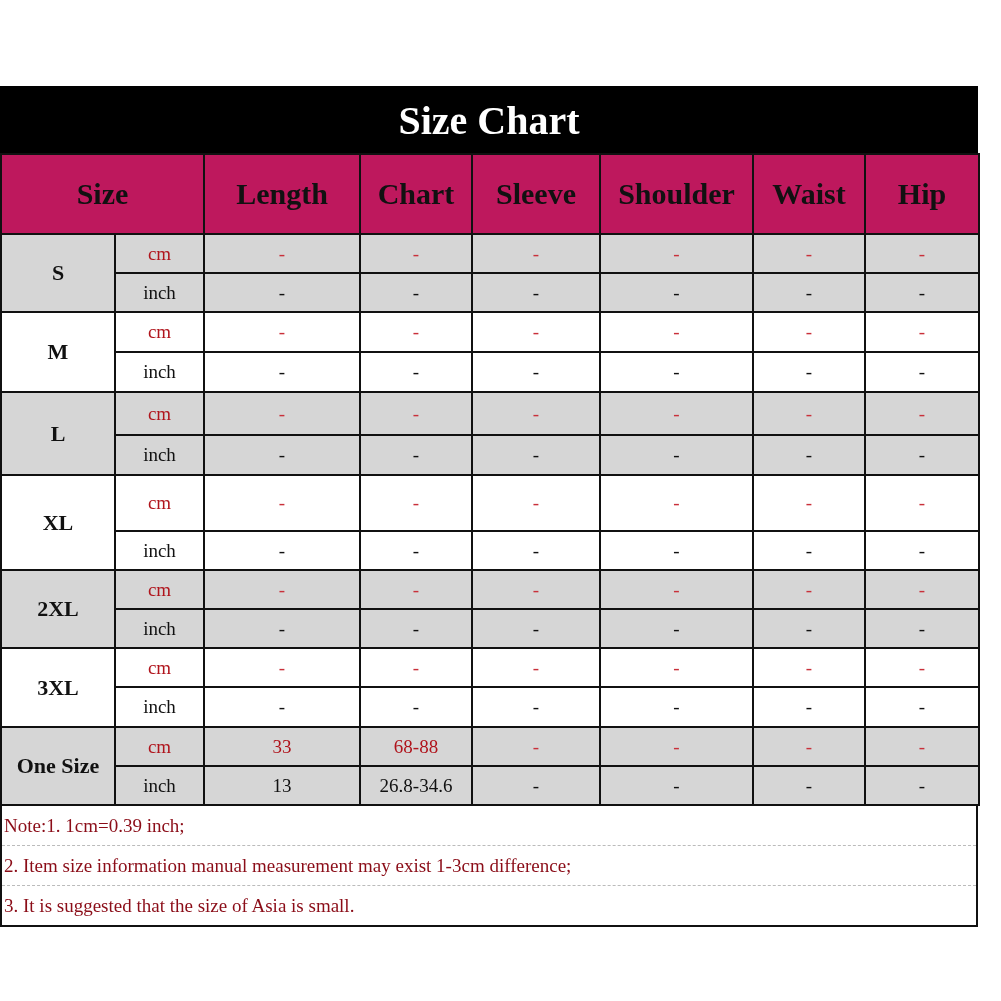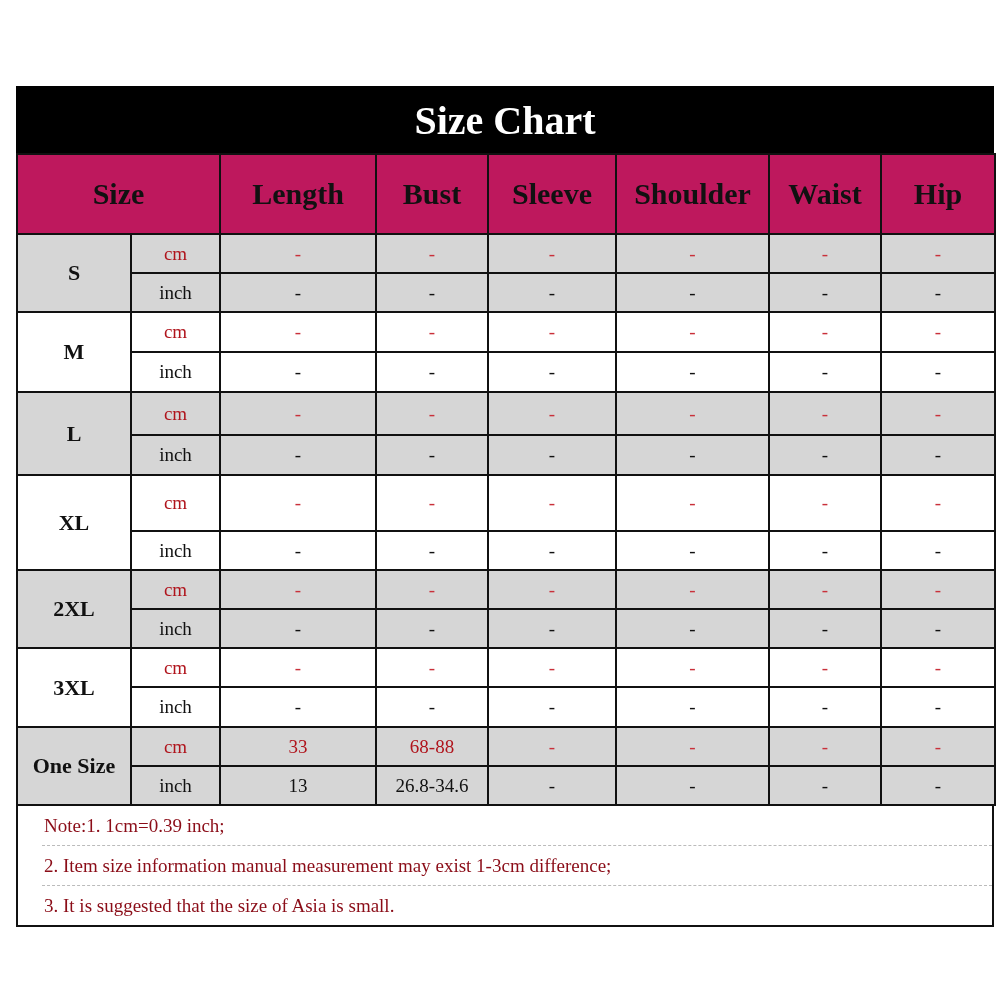--- a/index.html
+++ b/index.html
@@ -1,33 +1,33 @@
 <!DOCTYPE html>
 <html><head>
 <meta charset="utf-8">
 <style>
   html, body { margin: 0; padding: 0; background: #ffffff; }
   body { width: 1001px; height: 1001px; position: relative; overflow: hidden;
          font-family: "Liberation Serif", "DejaVu Serif", serif; }
-  .chart { position: absolute; left: 16px; top: 86px; width: 978px; }
+  .chart { position: absolute; left: 0; top: 86px; width: 978px; }
   .title-bar { height: 67px; background: #000; color: #fff; text-align: center;
                font-weight: bold; font-size: 40px; line-height: 70px; }
   table { border-collapse: collapse; width: 978px; table-layout: fixed; }
   td, th { border: 2px solid #111; text-align: center; padding: 0; }
   th { font-size: 30px; font-weight: bold; height: 78px; background: #be185d; color: #111; }
   th.size-h { border-top: 2px solid #111; }
   td.size { font-size: 22px; font-weight: bold; color: #111; }
   td.unit { font-size: 19px; height: 37px; }
   td.val { font-size: 19px; }
   .cm { color: #b0141c; }
   .cm.dash { color: #c9303a; }
   .inch { color: #111; }
   tr.shade td { background: #d6d6d6; }
   tr.plain td { background: #ffffff; }
-  .notes { border: 2px solid #111; border-top: none; padding-left: 24px; }
+  .notes { border: 2px solid #111; border-top: none; }
   .note { height: 39px; line-height: 40px; font-size: 19px; color: #8b0d18;
           padding-left: 2px; white-space: nowrap; }
   .note + .note { border-top: 1px dashed #bbb; }
 </style>
 </head>
 <body>
 
 <div class="chart">
   <div class="title-bar">Size Chart</div>
 
@@ -39,21 +39,21 @@
         <col style="width:112px">
         <col style="width:128px">
       <col style="width:153px">
         <col style="width:112px">
         <col style="width:114px">
     </colgroup>
     <thead>
       <tr>
         <th colspan="2" class="size-h">Size</th>
         <th>Length</th>
-        <th>Bust</th>
+        <th>Chart</th>
         <th>Sleeve</th>
         <th>Shoulder</th>
         <th>Waist</th>
         <th>Hip</th>
       </tr>
     </thead>
     <tbody id="tbody">
         <tr class="shade" style="height:39px">
           <td rowspan="2" class="size">S</td>
           <td class="unit cm">cm</td>

